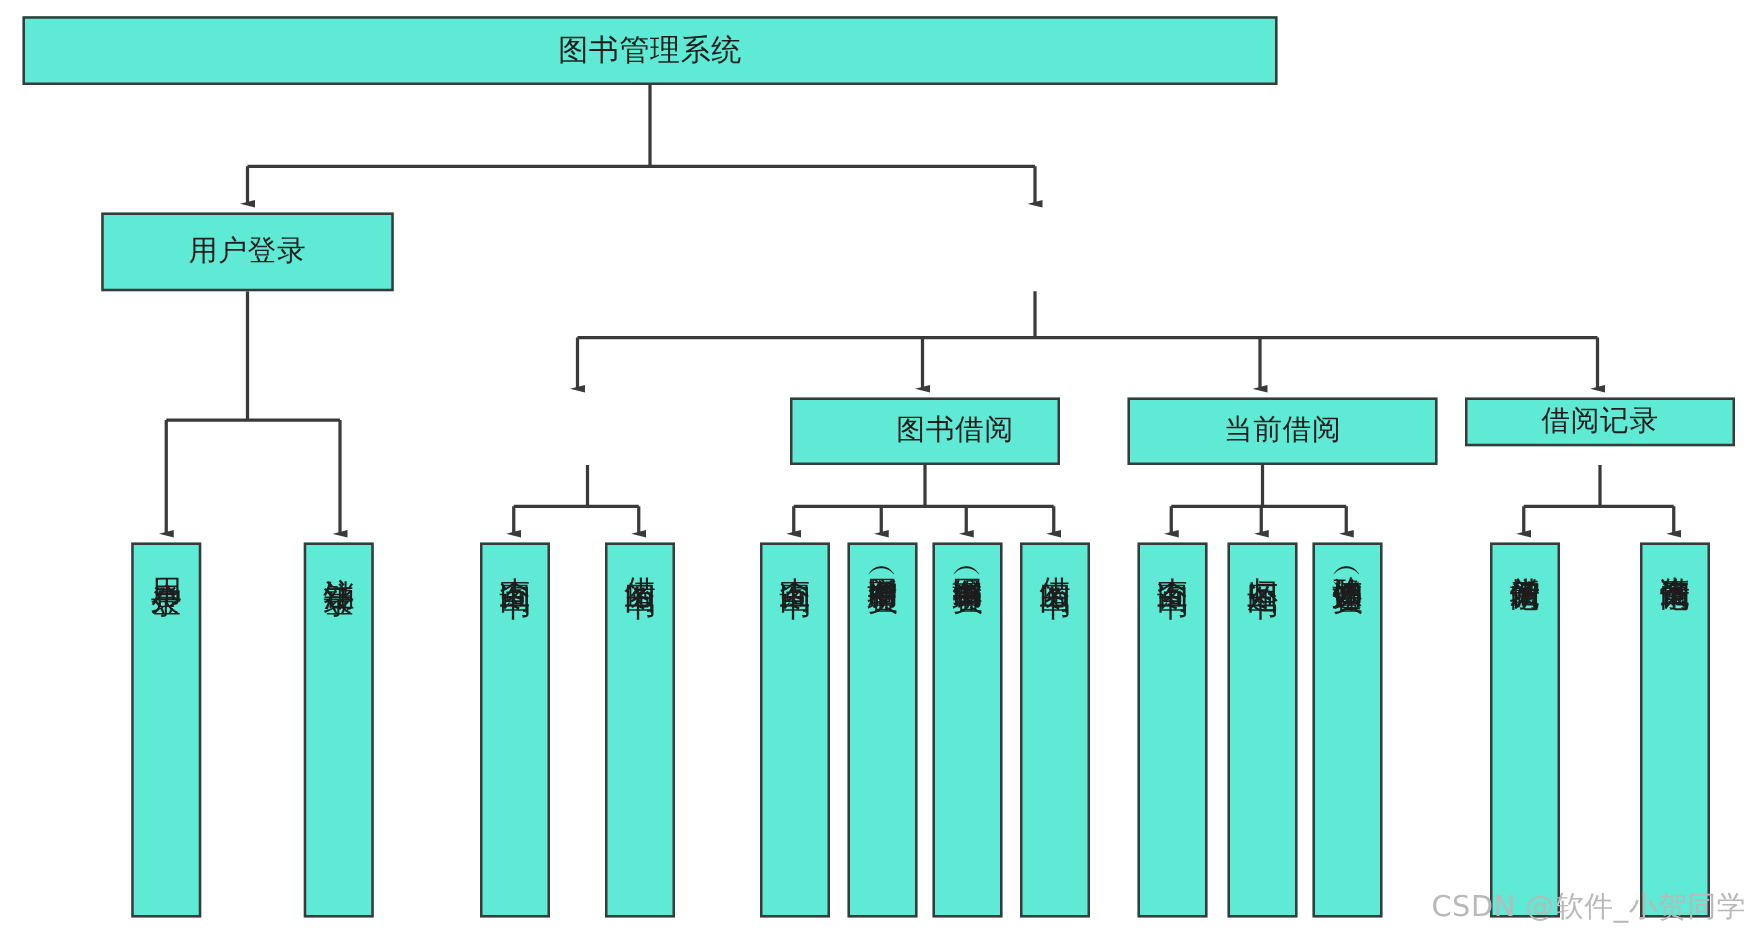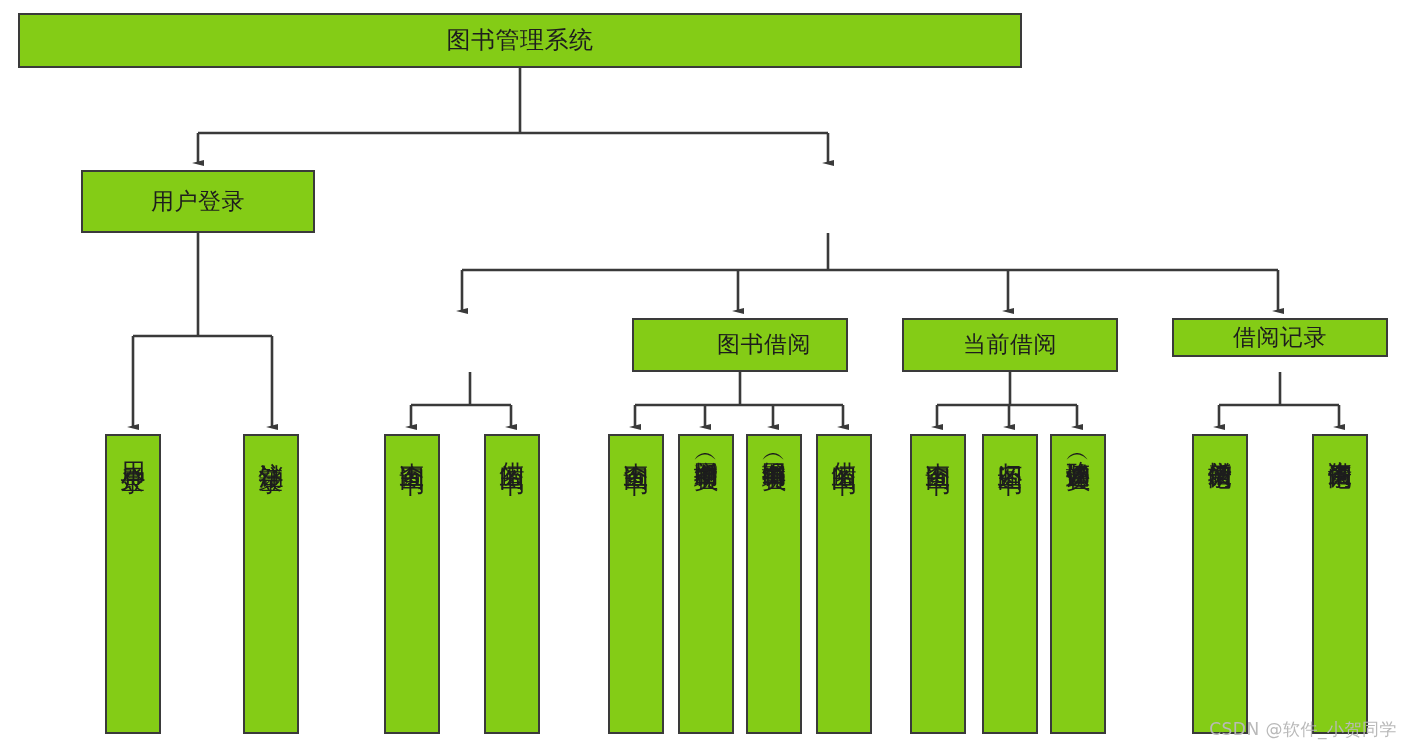--- a/index.html
+++ b/index.html
@@ -22,21 +22,21 @@
     position: absolute;
     left: 0;
     top: 0;
     width: 1405px;
     height: 747px;
     pointer-events: none;
   }
   .node {
     position: absolute;
     box-sizing: border-box;
-    background: #84cc16;
+    background: #5eead4;
     border: 2px solid #3a3a3a;
     display: flex;
     align-items: center;
     justify-content: center;
     color: #1d1d1d;
   }
   .node-label {
     display: block;
     text-align: center;
     line-height: 1.18;
@@ -65,21 +65,21 @@
     white-space: nowrap;
   }
   .node.leaf.tall-text .node-label {
     font-size: 24px;
     letter-spacing: 1px;
   }
   #watermark {
     position: absolute;
     right: 8px;
     bottom: 6px;
-    font-size: 17px;
+    font-size: 23px;
     color: #b9b9b9;
     letter-spacing: 0.5px;
     white-space: nowrap;
     user-select: none;
   }
 </style>
 </head>
 <body>
 
 <div id="diagram-canvas">
@@ -141,21 +141,21 @@
     <span class="node-label">图书管理系统</span>
   </div>
 
   <div class="node horizontal" style="left:81px; top:170px; width:234px; height:63px;">
     <span class="node-label">用户登录</span>
   </div>
 
   <div class="node horizontal" style="left:632px; top:318px; width:216px; height:54px;padding-left:48px;">
     <span class="node-label">图书借阅</span>
   </div>
-  <div class="node horizontal" style="left:902px; top:318px; width:216px; height:54px;">
+  <div class="node horizontal" style="left:902px; top:318px; width:248px; height:54px;">
     <span class="node-label">当前借阅</span>
   </div>
   <div class="node horizontal" style="left:1172px; top:318px; width:216px; height:39px;">
     <span class="node-label">借阅记录</span>
   </div>
 
   <div class="node leaf" style="left:105px; top:434px; width:56px; height:300px;">
     <span class="node-label">用户登录</span>
   </div>
   <div class="node leaf" style="left:243px; top:434px; width:56px; height:300px;">

